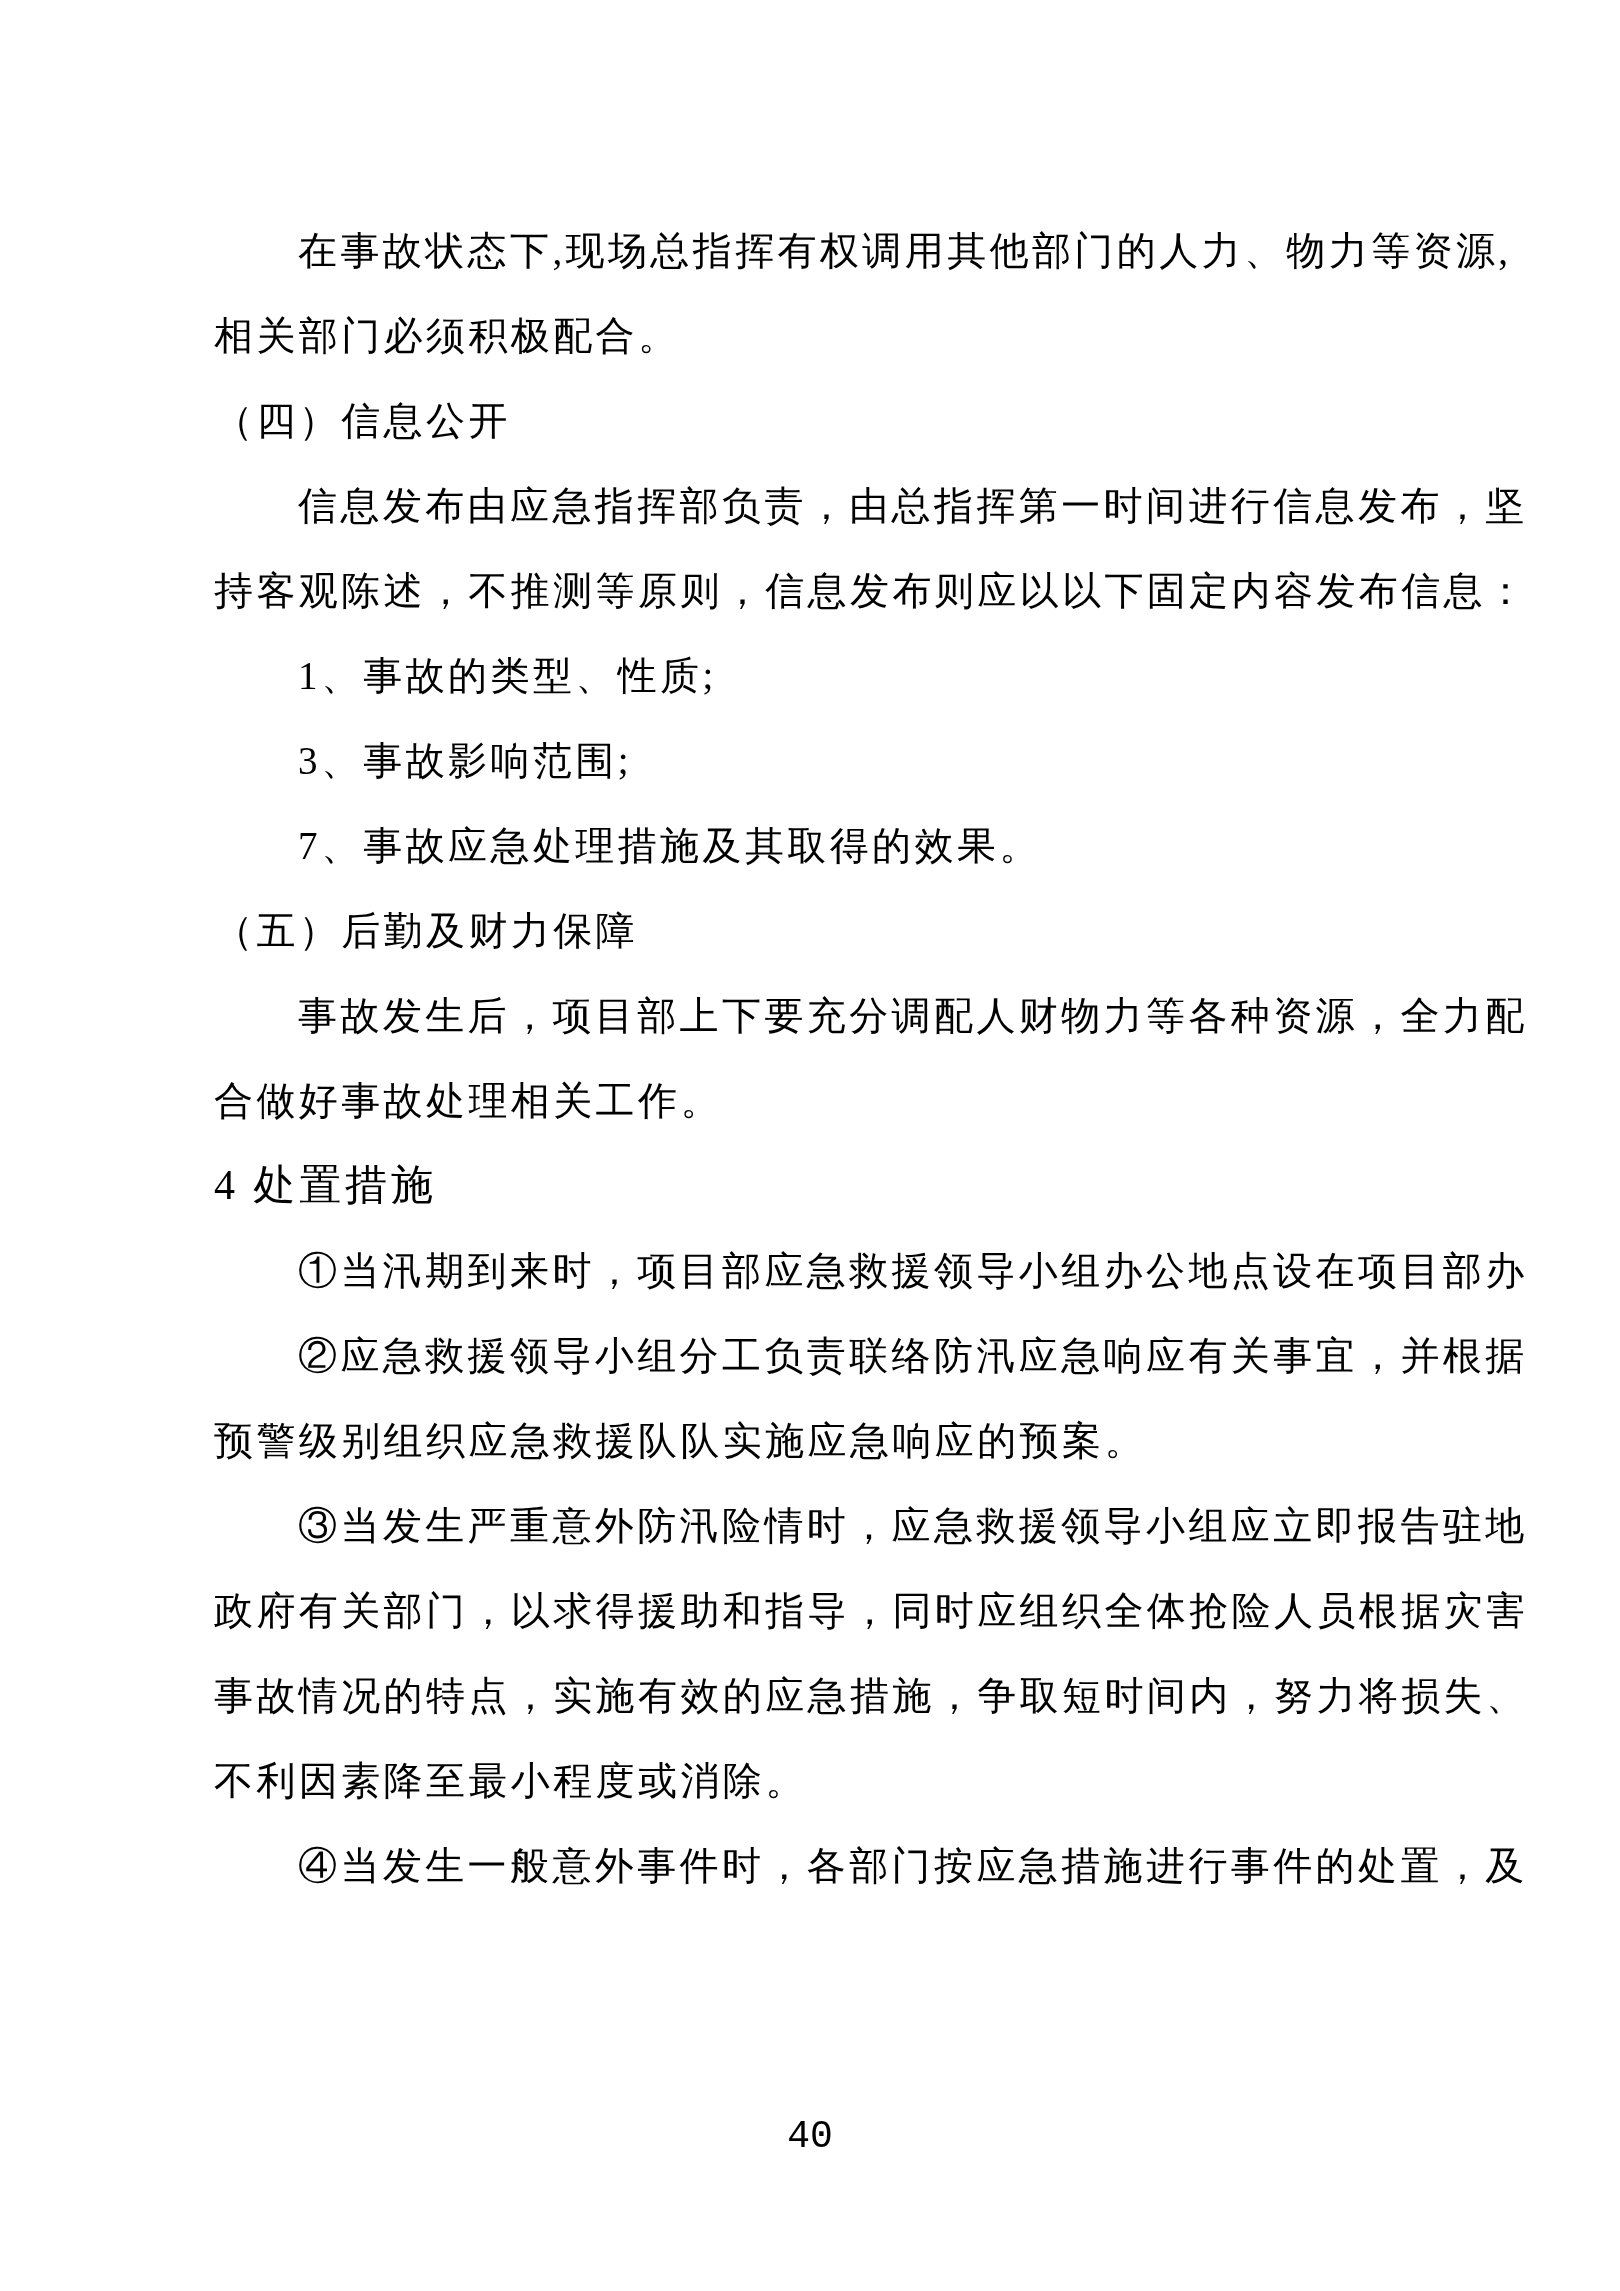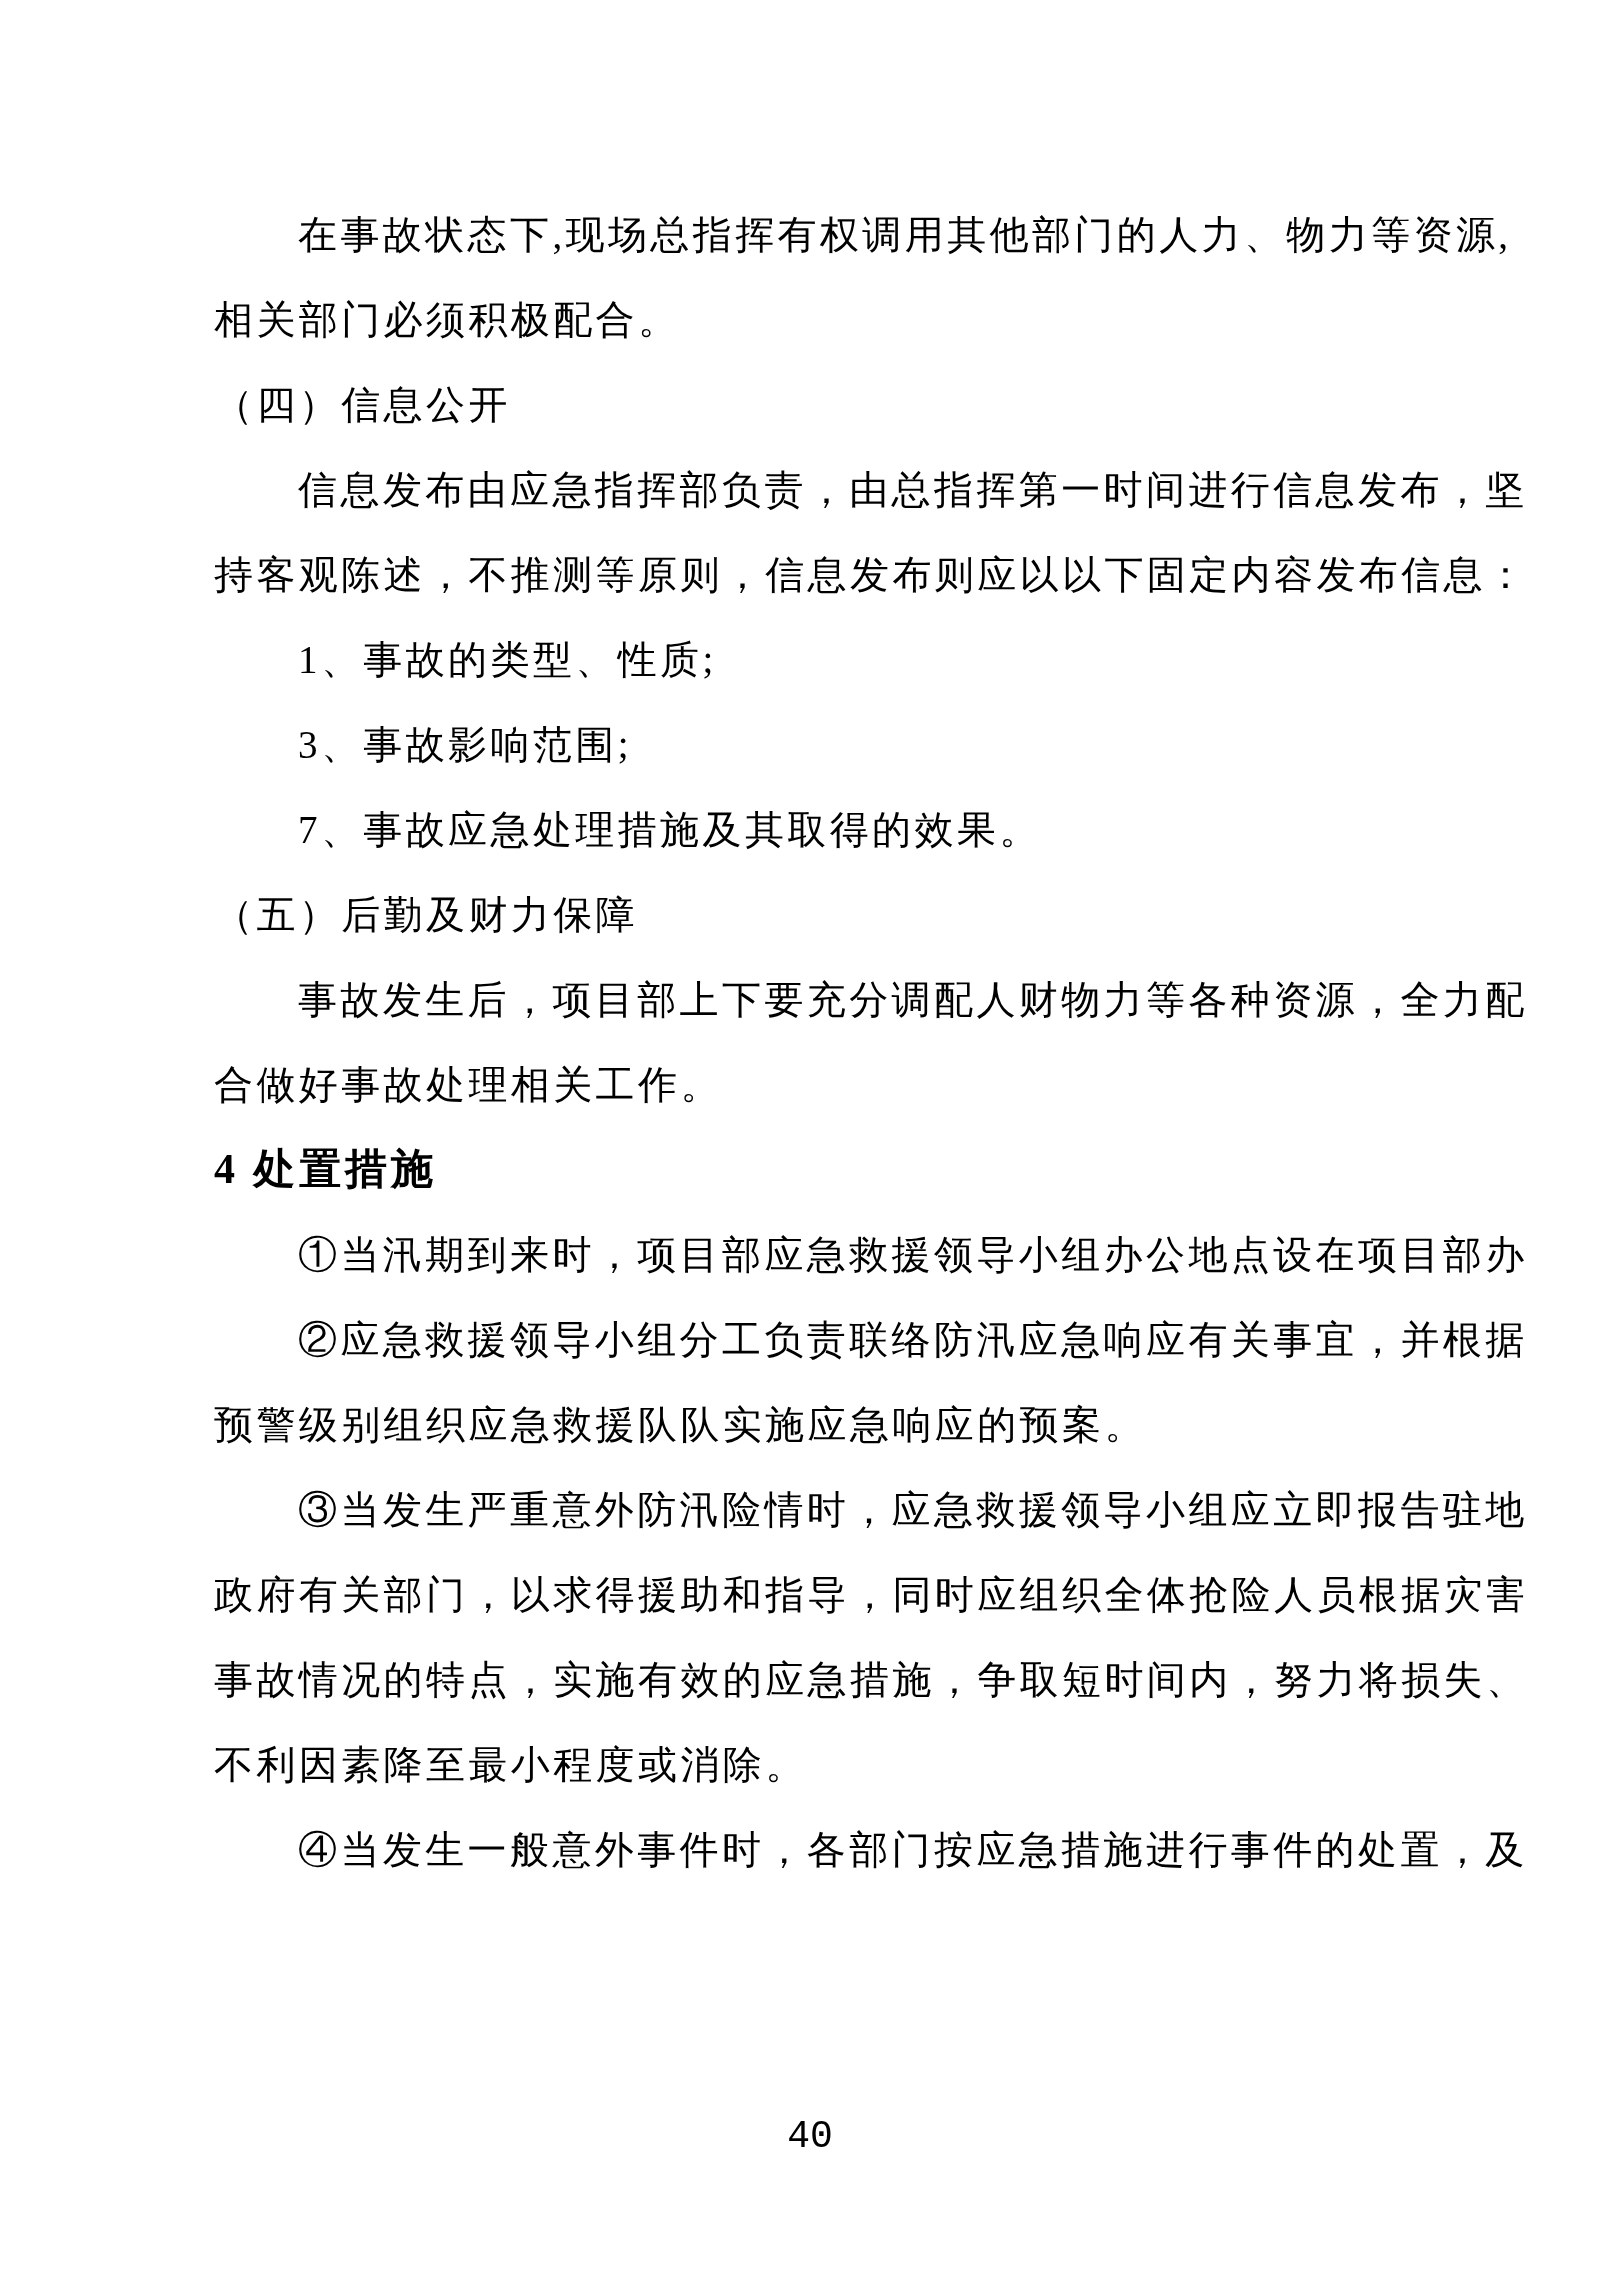--- a/index.html
+++ b/index.html
@@ -12,36 +12,36 @@
     width: 1620px;
     height: 2292px;
     background: #ffffff;
     color: #000000;
     overflow: hidden;
     font-family: "Liberation Serif", "DejaVu Serif", serif;
   }
   .text-block {
     position: absolute;
     left: 214px;
-    top: 192px;
+    top: 208px;
     width: 1318px;
   }
   .line {
     height: 85px;
     line-height: 85px;
     font-size: 39px;
     letter-spacing: 3.4px;
     white-space: nowrap;
     color: #000000;
   }
   .indent {
     padding-left: 84px;
   }
   .chapter-heading {
-    font-weight: 700;
+    font-weight: 400;
     font-size: 42px;
     letter-spacing: 3.9px;
   }
   .footer {
     position: absolute;
     left: 0;
     top: 2115px;
     width: 100%;
     text-align: center;
     font-size: 38px;

